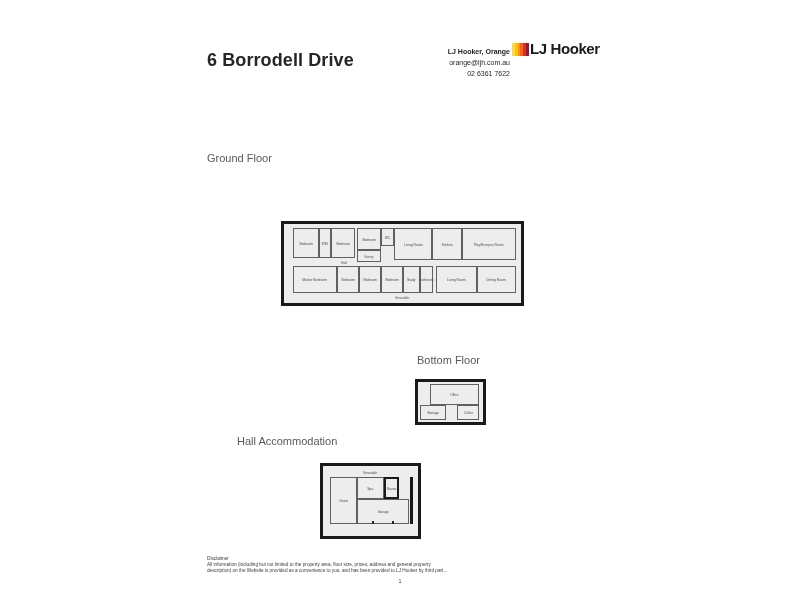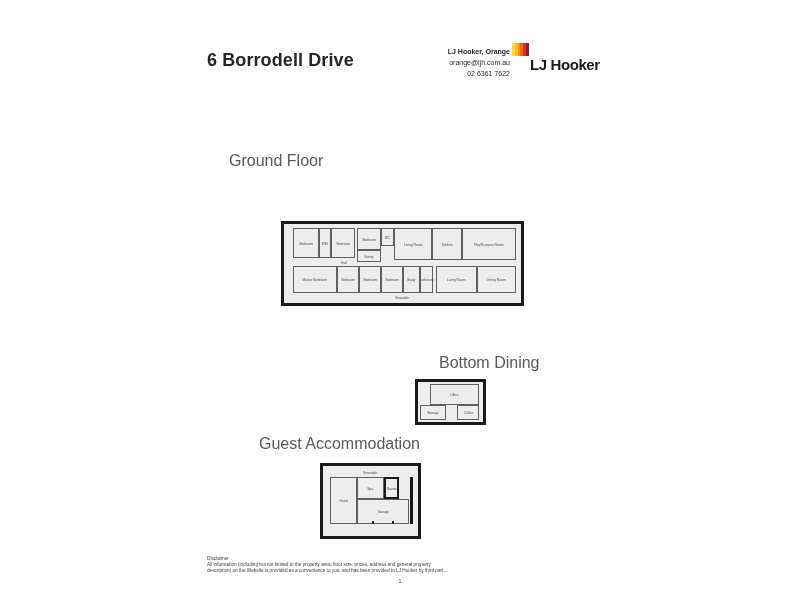--- a/index.html
+++ b/index.html
@@ -9,24 +9,24 @@
   }
   .abs{position:absolute;}
 
   
   .doc-title{left:207px;top:50px;font-size:18px;font-weight:700;color:#262626;letter-spacing:.1px;}
   .contact{left:400px;top:47px;width:110px;text-align:right;font-size:7px;line-height:10.8px;color:#1f1f1f;}
   .contact .agency{font-weight:700;}
   .logo{left:512px;top:41px;display:flex;align-items:flex-start;}
   .logo-bars{display:flex;width:17px;height:13px;margin-top:2px;}
   .logo-bars span{flex:1;}
-  .logo-text{font-size:15px;font-weight:700;color:#1b1b1b;line-height:16px;margin-left:1px;letter-spacing:-0.4px;margin-top:16px;}
+  .logo-text{font-size:15px;font-weight:700;color:#1b1b1b;line-height:16px;margin-left:1px;letter-spacing:-0.4px;}
 
   
-  .section-label{font-size:16px;color:#595959;margin-left:22px;}
+  .section-label{font-size:11px;color:#595959;}
   .lbl-ground{left:207px;top:152px;}
   .lbl-bottom{left:417px;top:354px;}
   .lbl-guest{left:237px;top:435px;}
 
   
   .plan{
     position:absolute;background:#ededed;border:3px solid #1a1a1a;
     box-sizing:border-box;
   }
   .plan-ground{left:281px;top:221px;width:243px;height:85px;}
@@ -126,35 +126,35 @@
       <span class="rlabel">Living Room</span>
     </div>
   <div class="room" style="left:193px;top:42px;width:39px;height:27px;">
       <span class="rlabel">Dining Room</span>
     </div>
   <div class="room open" style="left:2px;top:69px;width:233px;height:9px;">
       <span class="rlabel">Verandah</span>
     </div>
 </div>
 
-<div class="abs section-label lbl-bottom">Bottom Dining</div>
+<div class="abs section-label lbl-bottom">Bottom Floor</div>
 
 <div class="plan plan-bottom">
   <div class="room" style="left:12px;top:2px;width:49px;height:21px;">
       <span class="rlabel">Office</span>
     </div>
   <div class="room" style="left:2px;top:23px;width:26px;height:15px;">
       <span class="rlabel">Storage</span>
     </div>
   <div class="room" style="left:39px;top:23px;width:22px;height:15px;">
       <span class="rlabel">Cellar</span>
     </div>
 </div>
 
-<div class="abs section-label lbl-guest">Guest Accommodation</div>
+<div class="abs section-label lbl-guest">Hall Accommodation</div>
 
 <div class="plan plan-guest">
   <div class="room open" style="left:2px;top:1px;width:91px;height:10px;">
       <span class="rlabel">Verandah</span>
     </div>
   <div class="room" style="left:7px;top:11px;width:27px;height:47px;">
       <span class="rlabel">Guest</span>
     </div>
   <div class="room" style="left:34px;top:11px;width:27px;height:22px;">
       <span class="rlabel">Spa</span>

